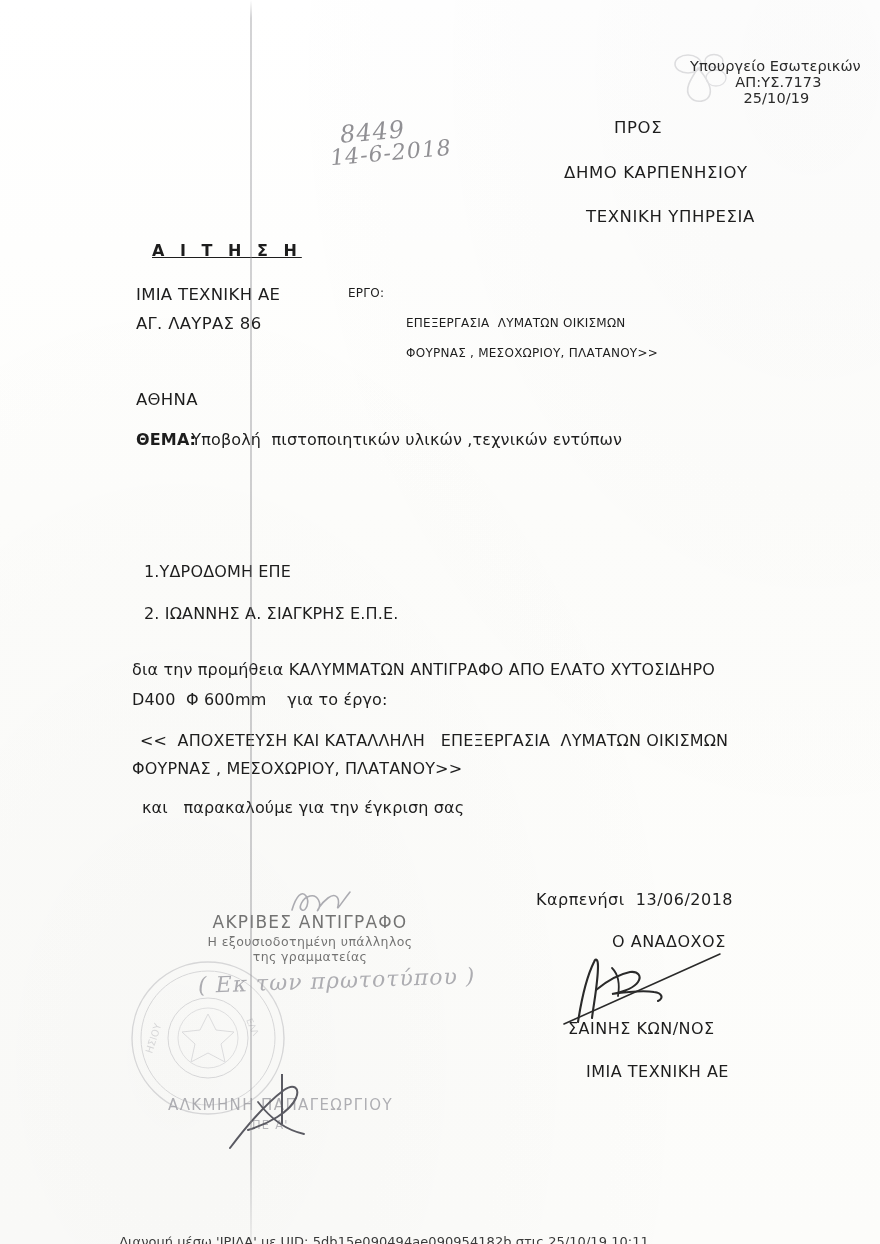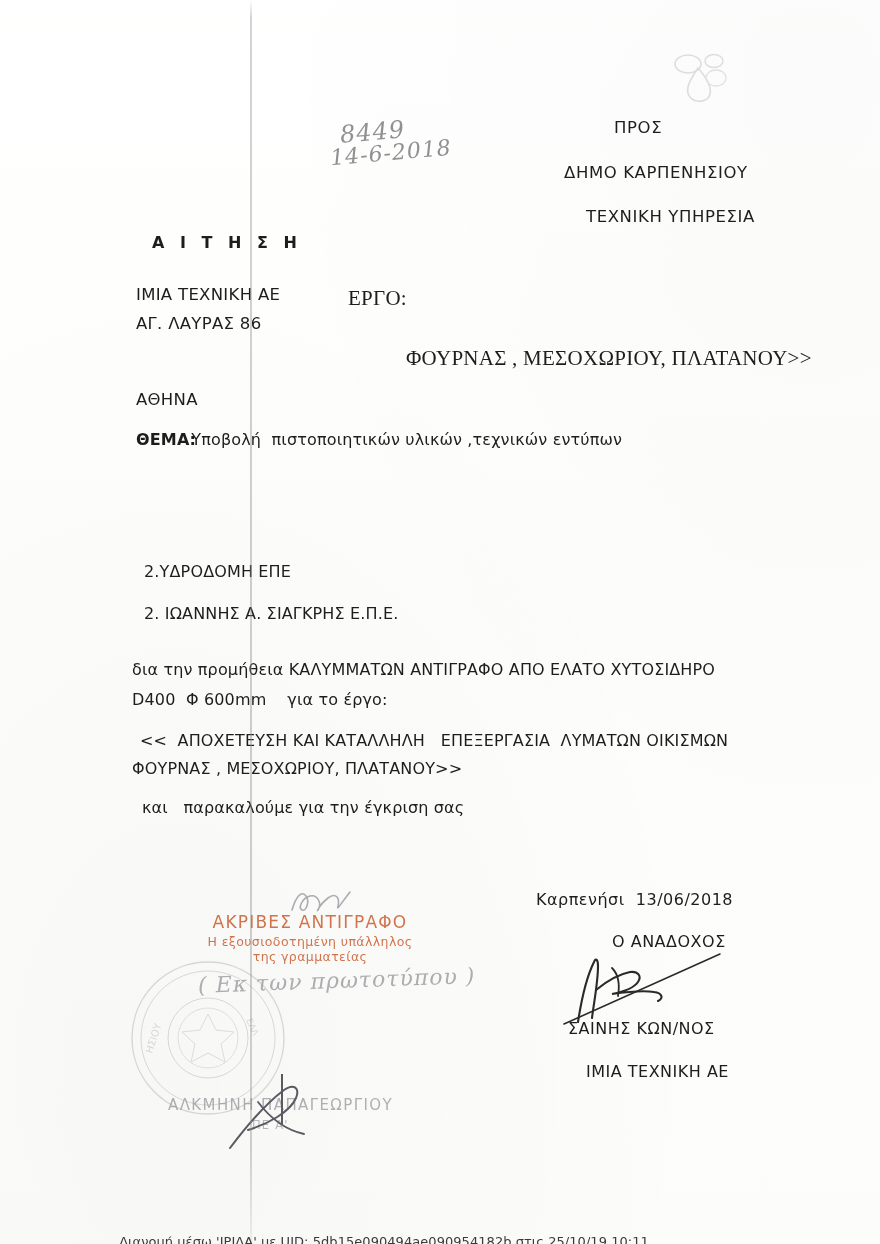--- a/index.html
+++ b/index.html
@@ -85,31 +85,31 @@
   
   .recipient { font-size: 16.5px; letter-spacing: 0.6px; }
   
   .aitisi {
     font-size: 16px;
     letter-spacing: 5px;
     font-weight: 600;
   }
   .sender { font-size: 16.5px; letter-spacing: 0.3px; }
   
-  .ergo { font-size: 21px; letter-spacing: 0.25px; font-family: Liberation Serif, serif; }
+  .ergo { font-size: 12px; letter-spacing: 0.25px; }
   
   .body-txt { font-size: 16px; letter-spacing: 0.15px; }
   
   .sign { font-size: 16px; letter-spacing: 0.5px; }
   
   .cert {
     position: absolute;
     left: 195px;
     top: 912px;
-    color: #c2410c;
+    color: #404040;
     opacity: 0.72;
     text-align: center;
     width: 230px;
     pointer-events: none;
   }
   .cert .c1 { font-size: 17px; letter-spacing: 1.2px; }
   .cert .c2 { font-size: 12.5px; letter-spacing: 0.4px; margin-top: 2px; }
   .cert .c3 { font-size: 12.5px; letter-spacing: 0.4px; }
   .cert-name {
     position: absolute;
@@ -163,40 +163,46 @@
 
   <div class="scan-tint"></div>
 
   <svg class="min-logo" viewBox="0 0 64 56">
     <ellipse cx="16" cy="12" rx="13" ry="9" fill="none" stroke="#8e8e96" stroke-width="1.6"></ellipse>
     <ellipse cx="42" cy="9" rx="9" ry="6.5" fill="none" stroke="#8e8e96" stroke-width="1.4"></ellipse>
     <path d="M26 16 C18 28, 12 38, 18 45 C24 52, 36 50, 38 42 C40 34, 33 24, 26 16 Z" fill="none" stroke="#8e8e96" stroke-width="1.6"></path>
     <ellipse cx="44" cy="26" rx="10" ry="8" fill="none" stroke="#9a9aa2" stroke-width="1.3"></ellipse>
   </svg>
 
+  <div class="min-stamp">
+    <div class="l1">Υπουργείο Εσωτερικών</div>
+    <div class="l2">ΑΠ:ΥΣ.7173</div>
+    <div class="l3">25/10/19</div>
+  </div>
 
   <div class="handwrite" style="left:340px; top:118px; font-size:24px;">8449</div>
   <div class="handwrite" style="left:330px; top:140px; font-size:22px;">14-6-2018</div>
 
   <div class="txt recipient" style="left:614px; top:118px;text-align:center;">ΠΡΟΣ</div>
   <div class="txt recipient" style="left:564px; top:163px;">ΔΗΜΟ ΚΑΡΠΕΝΗΣΙΟΥ</div>
   <div class="txt recipient" style="left:586px; top:207px;">ΤΕΧΝΙΚΗ ΥΠΗΡΕΣΙΑ</div>
 
-  <div class="txt aitisi" style="left:152px; top:233px;">Α Ι Τ Η Σ Η</div>
+  <div class="txt aitisi" style="left:152px; top:241px;text-decoration:underline;">Α Ι Τ Η Σ Η</div>
   <div class="txt sender" style="left:136px; top:285px;">ΙΜΙΑ ΤΕΧΝΙΚΗ ΑΕ</div>
   <div class="txt sender" style="left:136px; top:314px;">ΑΓ. ΛΑΥΡΑΣ 86</div>
   <div class="txt sender" style="left:136px; top:343px;margin-top:47px;">ΑΘΗΝΑ</div>
 
   <div class="txt ergo" style="left:348px; top:286px;">ΕΡΓΟ:</div>
+  <div class="txt ergo" style="left:406px; top:316px;">ΕΠΕΞΕΡΓΑΣΙΑ  ΛΥΜΑΤΩΝ ΟΙΚΙΣΜΩΝ</div>
   <div class="txt ergo" style="left:406px; top:346px;">ΦΟΥΡΝΑΣ , ΜΕΣΟΧΩΡΙΟΥ, ΠΛΑΤΑΝΟΥ&gt;&gt;</div>
 
   <div class="txt body-txt" style="left:136px; top:430px; font-weight:700;">ΘΕΜΑ:</div>
   <div class="txt body-txt" style="left:186px; top:430px;"> Υποβολή  πιστοποιητικών υλικών ,τεχνικών εντύπων</div>
 
-  <div class="txt body-txt" style="left:144px; top:562px;">2.ΥΔΡΟΔΟΜΗ ΕΠΕ</div>
+  <div class="txt body-txt" style="left:144px; top:562px;">1.ΥΔΡΟΔΟΜΗ ΕΠΕ</div>
   <div class="txt body-txt" style="left:144px; top:604px;">2. ΙΩΑΝΝΗΣ Α. ΣΙΑΓΚΡΗΣ Ε.Π.Ε.</div>
 
   <div class="txt body-txt" style="left:132px; top:660px;">δια την προμήθεια ΚΑΛΥΜΜΑΤΩΝ ΑΝΤΙΓΡΑΦΟ ΑΠΟ ΕΛΑΤΟ ΧΥΤΟΣΙΔΗΡΟ</div>
   <div class="txt body-txt" style="left:132px; top:690px;">D400  Φ 600mm    για το έργο:</div>
 
   <div class="txt body-txt" style="left:140px; top:731px;">&lt;&lt;  ΑΠΟΧΕΤΕΥΣΗ ΚΑΙ ΚΑΤΑΛΛΗΛΗ   ΕΠΕΞΕΡΓΑΣΙΑ  ΛΥΜΑΤΩΝ ΟΙΚΙΣΜΩΝ</div>
   <div class="txt body-txt" style="left:132px; top:759px;">ΦΟΥΡΝΑΣ , ΜΕΣΟΧΩΡΙΟΥ, ΠΛΑΤΑΝΟΥ&gt;&gt;</div>
 
   <div class="txt body-txt" style="left:142px; top:798px;">και   παρακαλούμε για την έγκριση σας</div>
 

